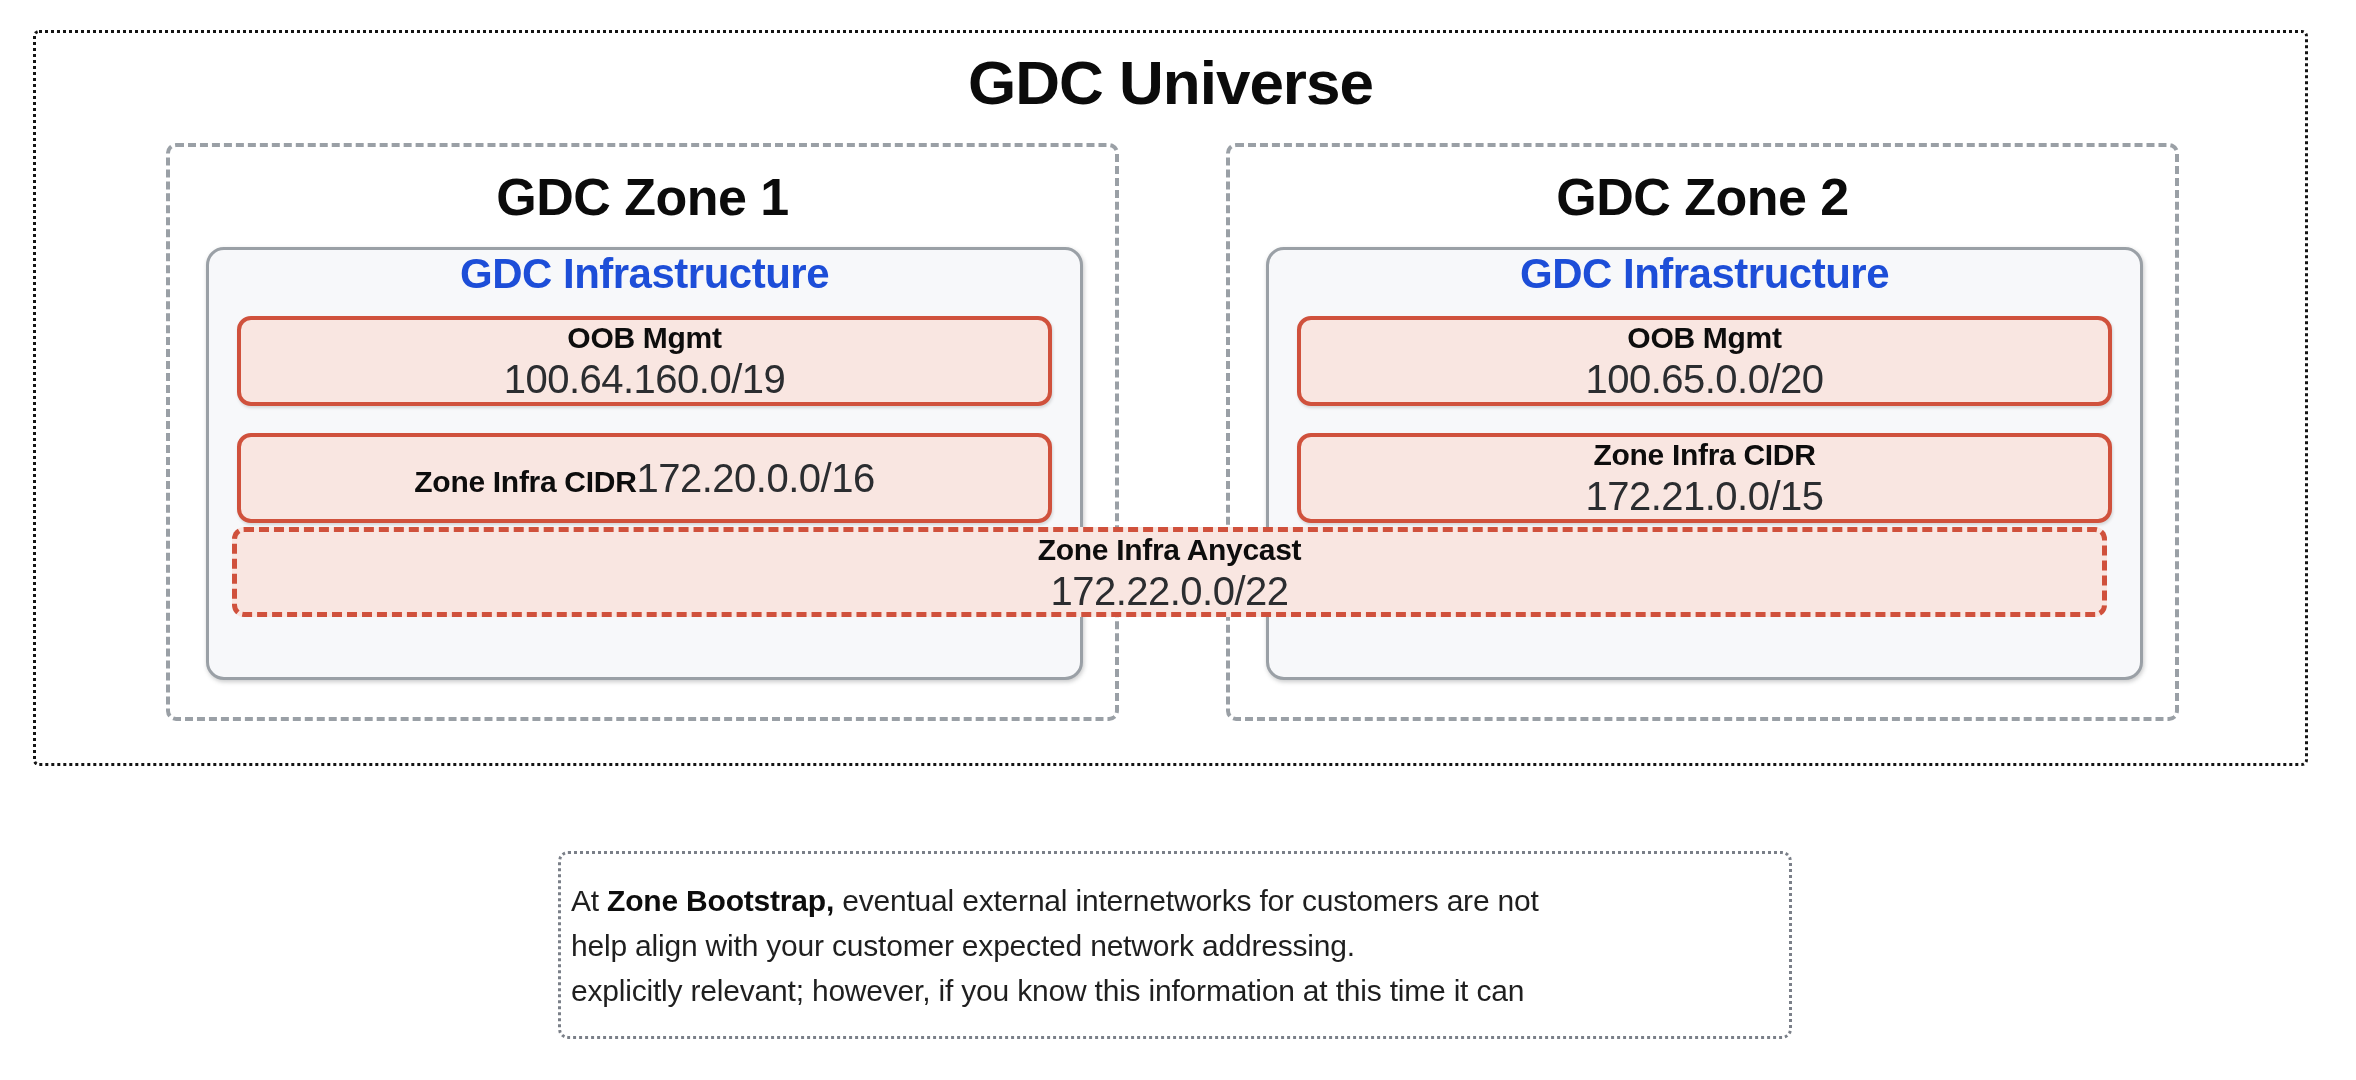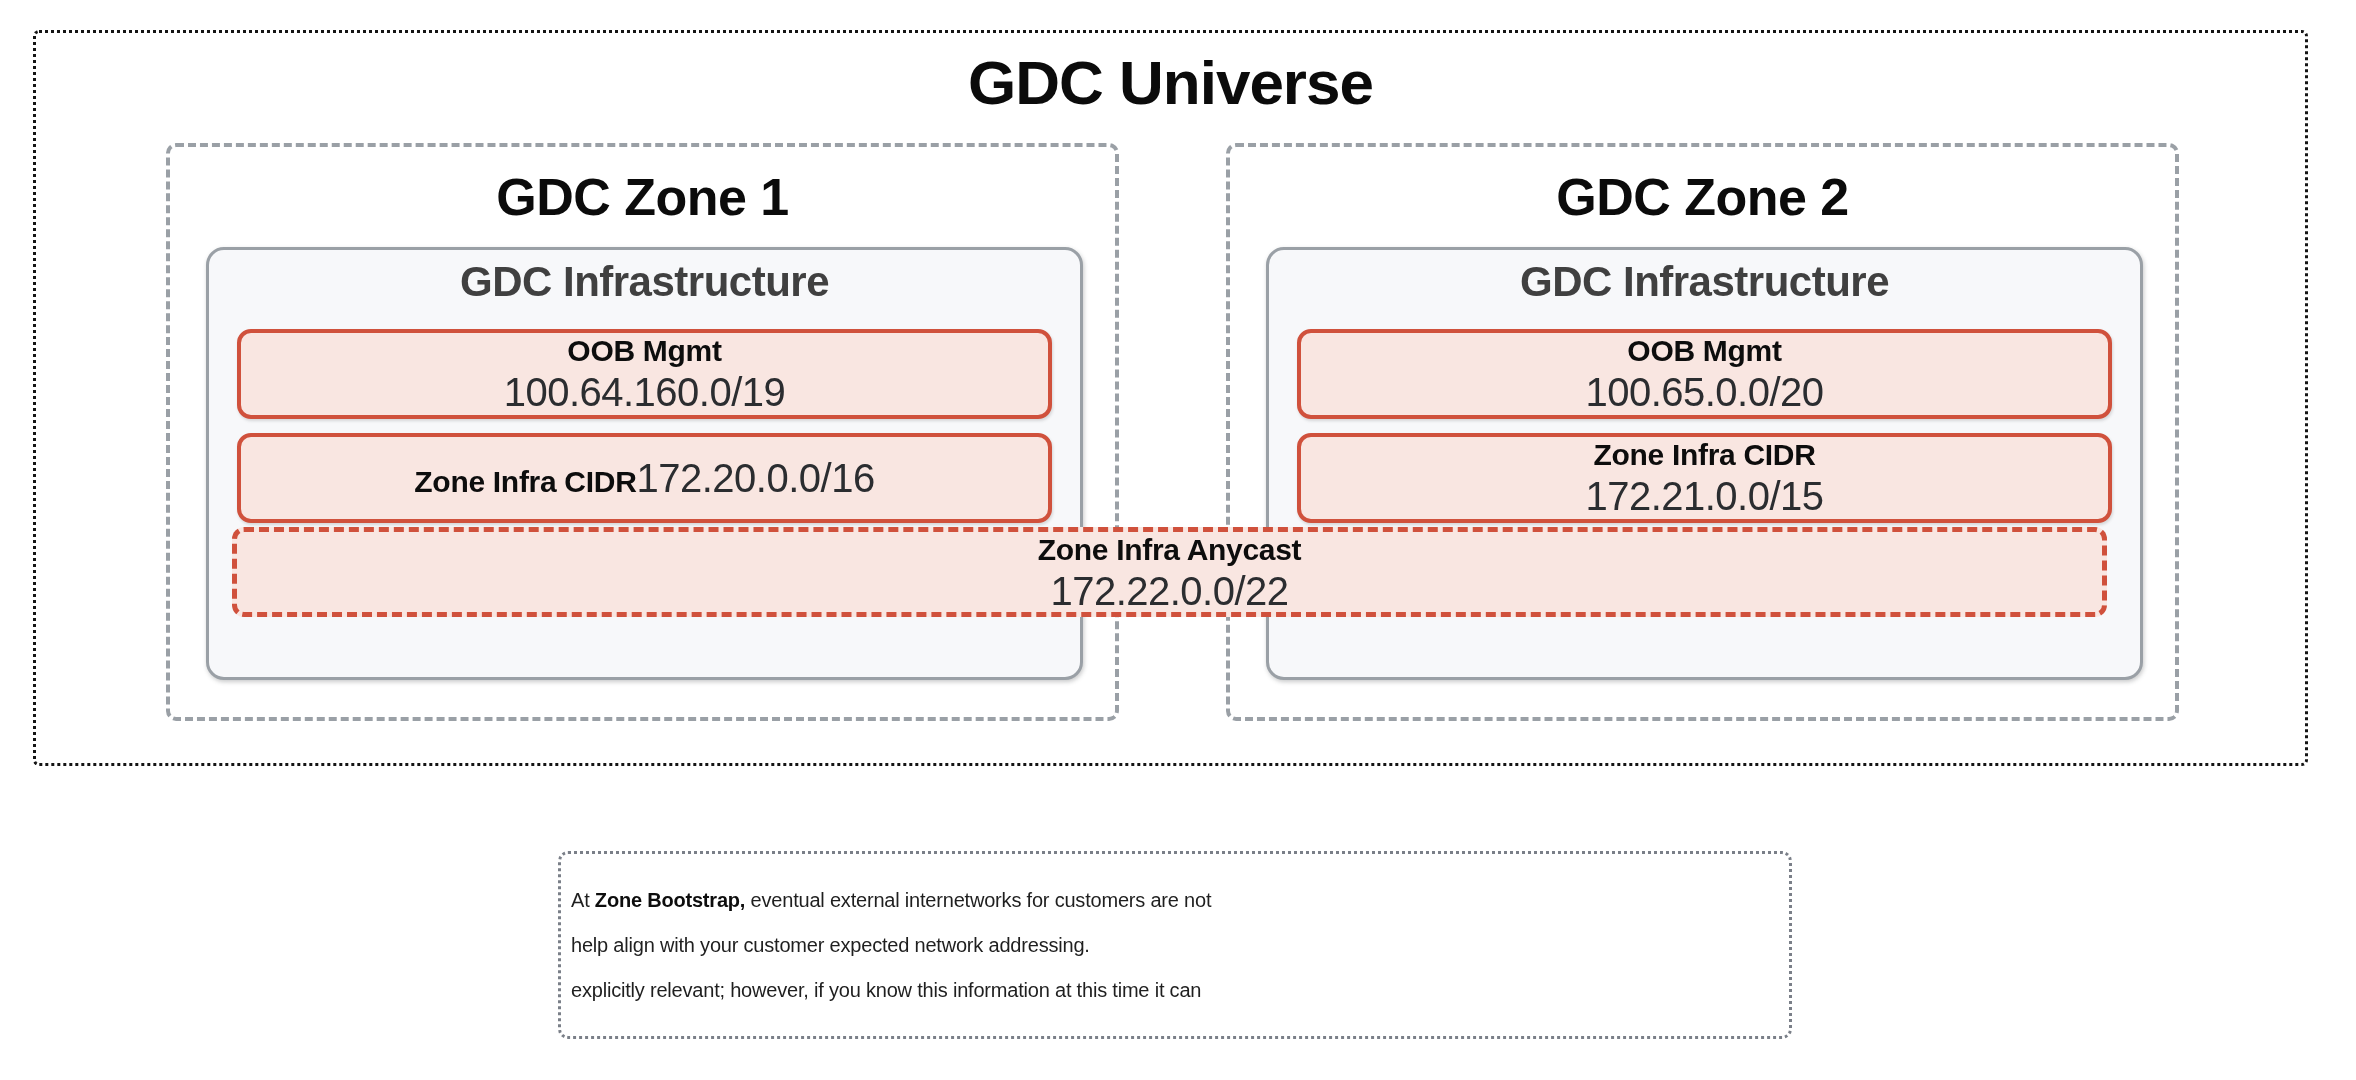--- a/index.html
+++ b/index.html
@@ -56,35 +56,34 @@
     width: 877px; height: 433px;
     background: var(--infra-fill);
     border: 3px solid var(--gray-border);
     border-radius: 18px;
     box-shadow: 1px 2px 4px rgba(60,64,67,0.28);
   }
   .infra-title {
     text-align: center;
     font-size: 42px; font-weight: bold;
     letter-spacing: -0.5px;
-    margin-top: 8px;
-    color: #404040;
+    color: #1d4ed8;
   }
 
   .redbox {
     position: absolute; left: 28px;
     width: 815px; height: 90px;
     background: var(--red-fill);
     border: 4px solid var(--accent-red);
     border-radius: 14px;
     box-shadow: 1px 2px 3px rgba(60,64,67,0.18);
     display: flex; flex-direction: column;
     justify-content: center; align-items: center;
   }
-  .redbox.oob  { top: 79px; }
+  .redbox.oob  { top: 66px; }
   .redbox.cidr { top: 183px; }
 
   .box-label {
     font-size: 30px; font-weight: bold;
     line-height: 36px;
     letter-spacing: -0.3px;
     color: #0d0d0d;
   }
   .box-value {
     font-size: 40px; font-weight: 400;
@@ -106,21 +105,21 @@
     align-items: center;
   }
 
   .note {
     position: absolute; left: 558px; top: 851px;
     width: 1234px; height: 188px;
     border: 3px dotted var(--note-border);
     border-radius: 10px;
     background: #ffffff;
     padding: 24px 16px 24px 10px;
-    font-size: 20px;
+    font-size: 30px;
     line-height: 45px;
     letter-spacing: -0.2px;
     color: #1f1f1f;
   }
   .note-line { white-space: nowrap; }
   .note-line strong { font-weight: bold; color: #0d0d0d; }
 </style>
 </head>
 <body>
 

